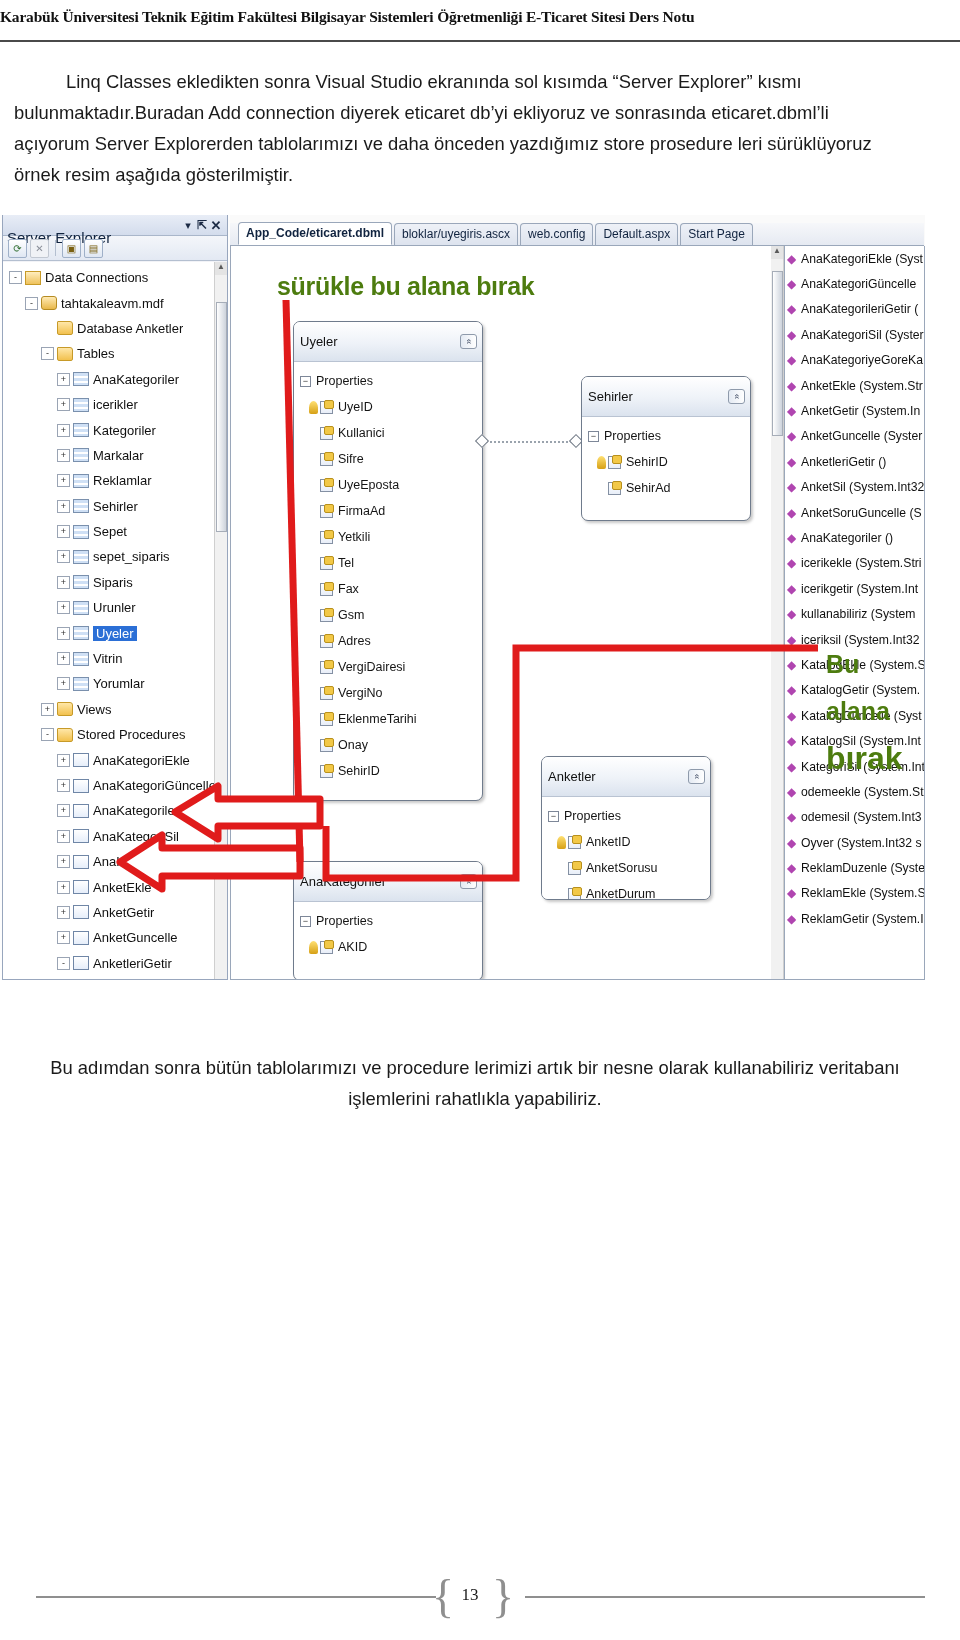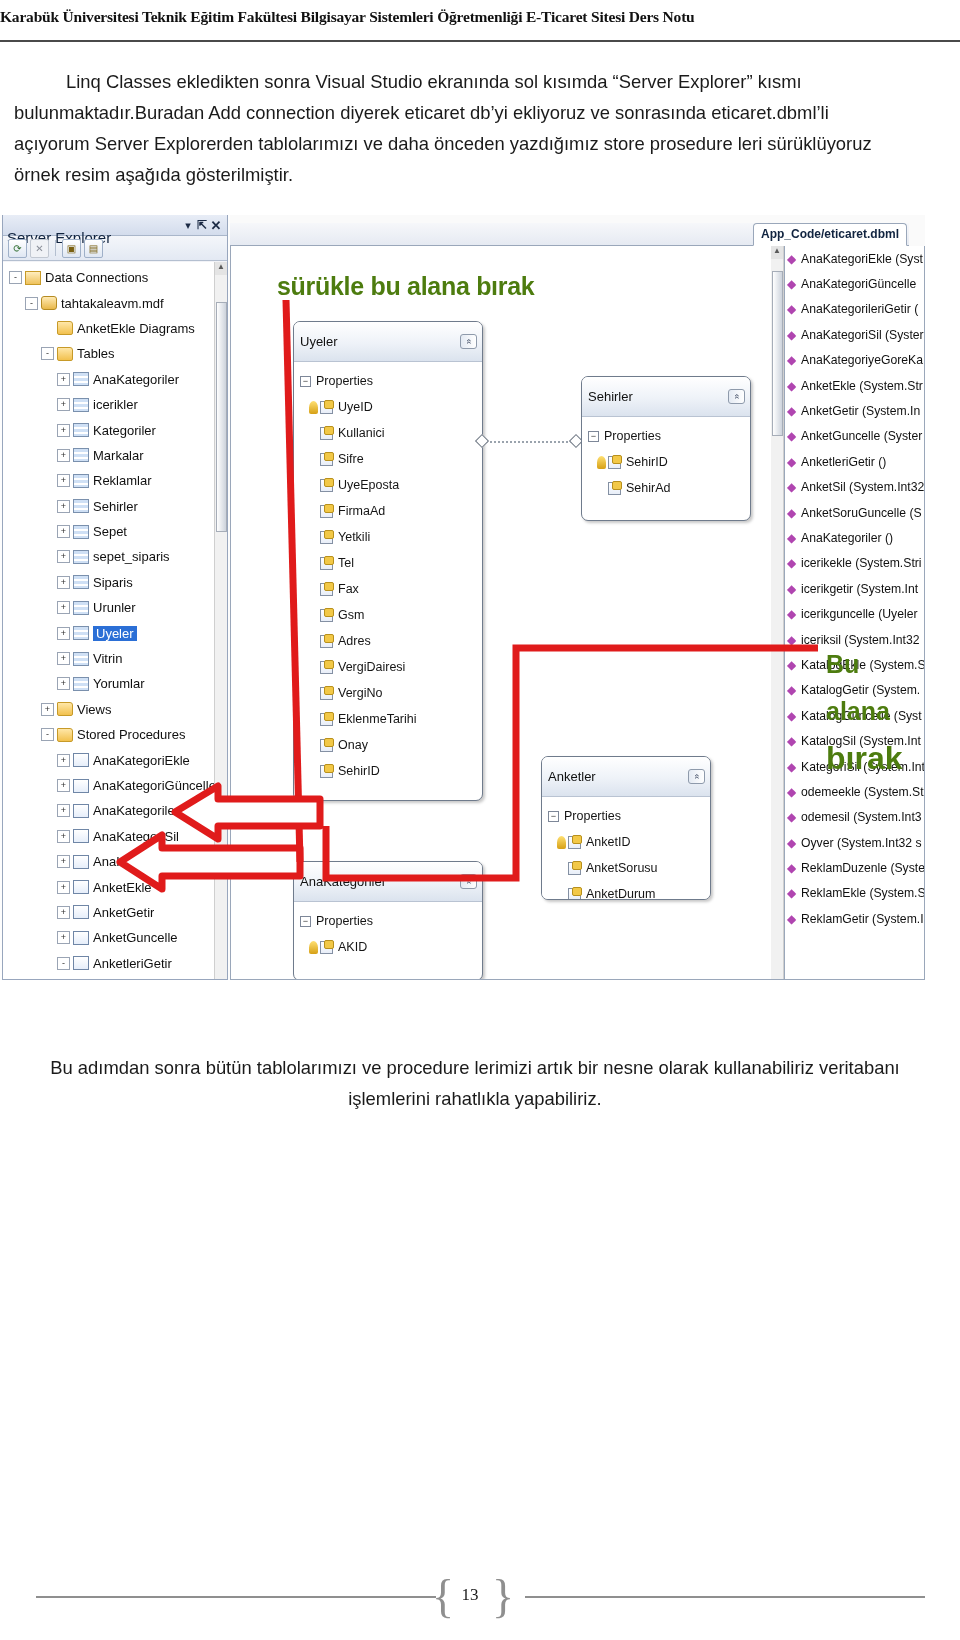--- a/index.html
+++ b/index.html
@@ -140,26 +140,25 @@
   .se-scroll .thumb { position:absolute; top: 40px; left:1px; width:11px; height: 230px;
     background: linear-gradient(to right,#ffffff,#cdd3dc); border:1px solid #a6adb8; }
 
   
   .editor {
     position: absolute;
     left: 230px; top: 0; right: 0; bottom: 0;
     background: #fafafa;
   }
   .tabstrip {
-    position: absolute; left:0; top: 8px; right: 16px; height: 23px;
+    position: absolute; left:0; top: 8px; right: 1px; height: 23px;
     display:flex; align-items:flex-end;
     border-bottom: 1px solid #9aa7ba;
     background: linear-gradient(to bottom,#f6f7fa,#e6eaf2);
     padding-left: 8px;
-    flex-direction: column;
   }
   .tab {
     font-size: 12px; padding: 3px 7px 4px 7px;
     border: 1px solid #9aa7ba; border-bottom: none;
     border-radius: 4px 4px 0 0;
     background: linear-gradient(to bottom,#eef1f7,#dde3ee);
     margin-right: 2px; color: #10233f; white-space: nowrap;
   }
   .tab.active { background:#ffffff; font-weight: bold; border-bottom: 1px solid #ffffff; }
   .tabstrip-right { position:absolute; right: 6px; bottom: 3px; font-size: 10px; color:#33415a; }
@@ -283,21 +282,21 @@
           <span class="lbl">Data Connections</span>
         </div>
         <div class="trow">
           <span class="exp ind1">-</span>
           <span class="ico db"></span>
           <span class="lbl">tahtakaleavm.mdf</span>
         </div>
         <div class="trow">
           <span class="exp none ind2"></span>
           <span class="ico folder"></span>
-          <span class="lbl">AnketEkle Diagrams</span>
+          <span class="lbl">Database Anketler</span>
         </div>
         <div class="trow">
           <span class="exp ind2">-</span>
           <span class="ico folder"></span>
           <span class="lbl">Tables</span>
         </div>
         <div class="trow">
           <span class="exp ind3">+</span>
           <span class="ico table"></span>
           <span class="lbl">AnaKategoriler</span>
@@ -666,21 +665,21 @@
             <div class="mrow">
               <span class="m-ico">◆</span>
               <span>icerikekle (System.Stri</span>
             </div>
             <div class="mrow">
               <span class="m-ico">◆</span>
               <span>icerikgetir (System.Int</span>
             </div>
             <div class="mrow">
               <span class="m-ico">◆</span>
-              <span>icerikguncelle (Uyeler</span>
+              <span>kullanabiliriz (System</span>
             </div>
             <div class="mrow">
               <span class="m-ico">◆</span>
               <span>iceriksil (System.Int32</span>
             </div>
             <div class="mrow">
               <span class="m-ico">◆</span>
               <span>KatalogEkle (System.S</span>
             </div>
             <div class="mrow">

